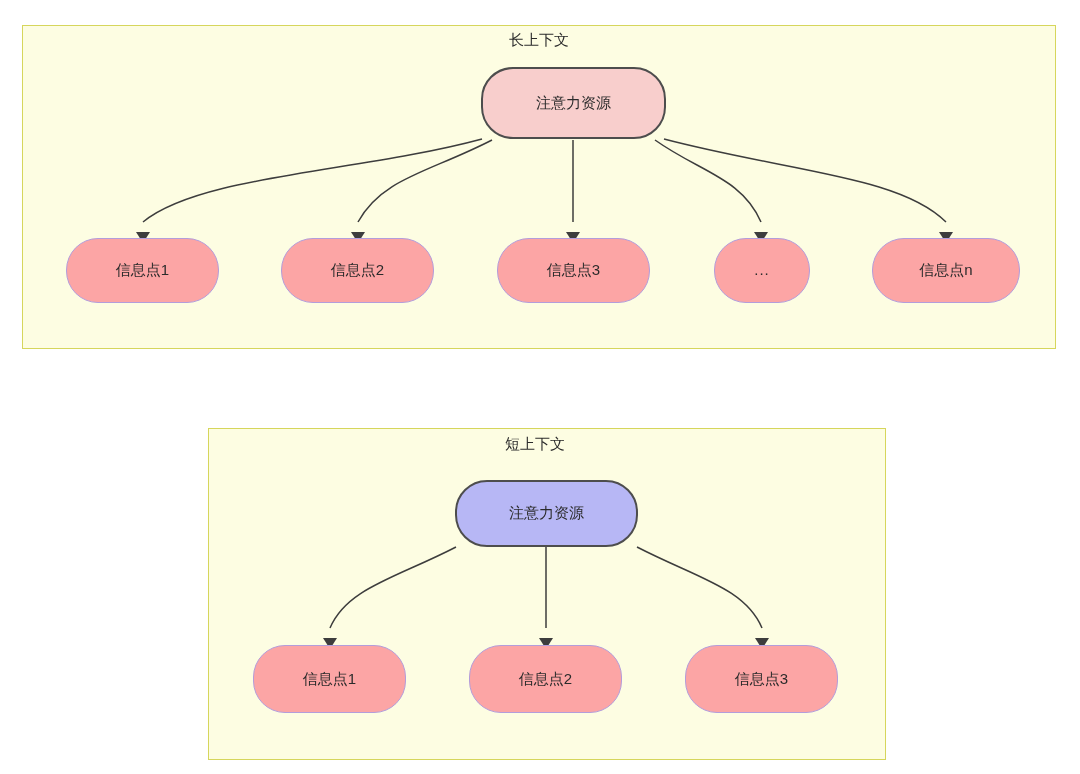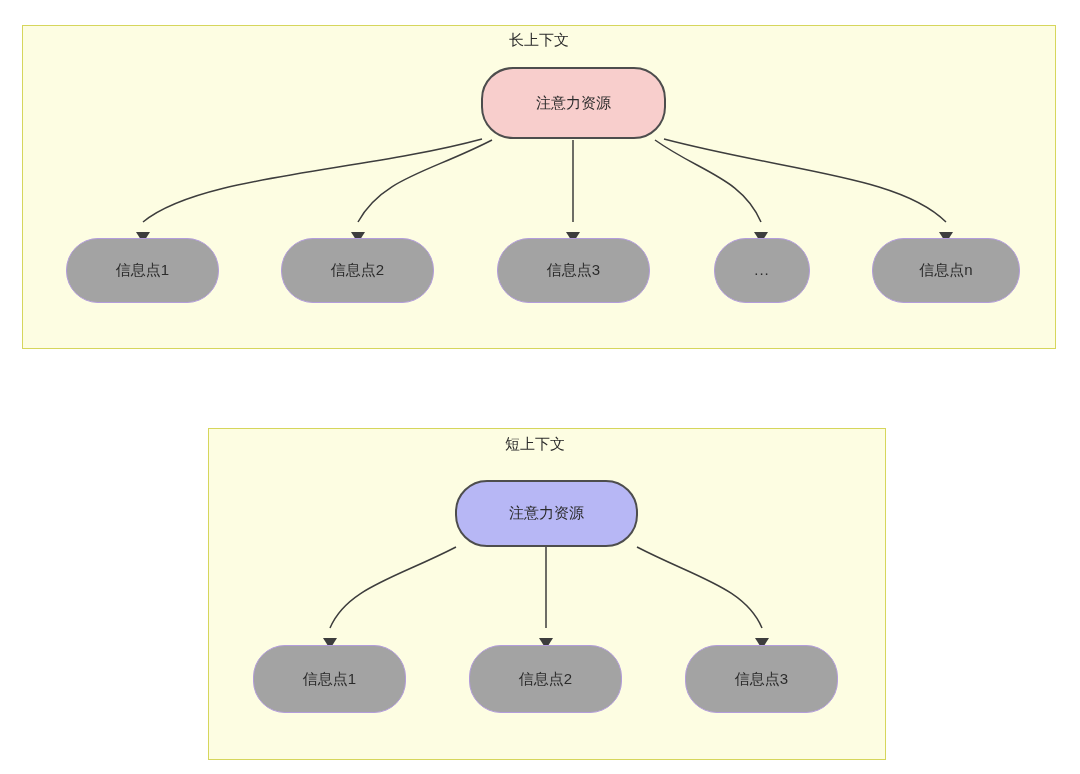--- a/index.html
+++ b/index.html
@@ -51,21 +51,21 @@
   }
   .node-root-pink {
     background: #f8cecc;
     border: 2.2px solid #4d4d4d;
   }
   .node-root-blue {
     background: #b7b7f5;
     border: 2.2px solid #4d4d4d;
   }
   .node-leaf {
-    background: #a3a3a3;
+    background: #fca5a5;
     border: 1.6px solid #b39ddb;
   }
   .node-leaf.ellipsis {
     font-size: 15px;
     letter-spacing: 1px;
   }
   svg.edges {
     position: absolute;
     left: 0; top: 0;
     width: 1080px;

